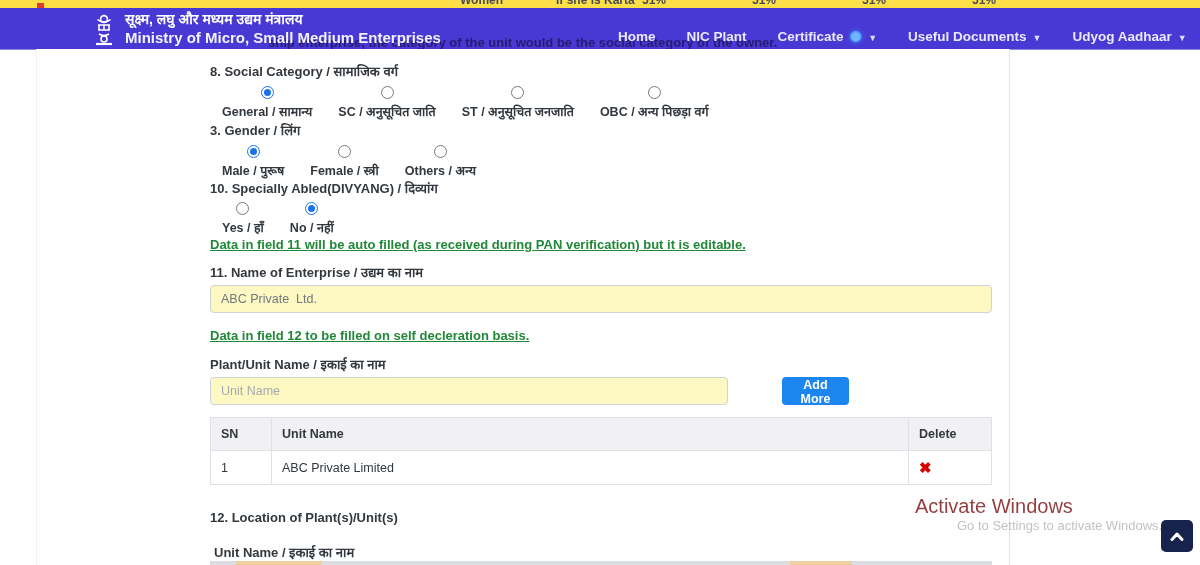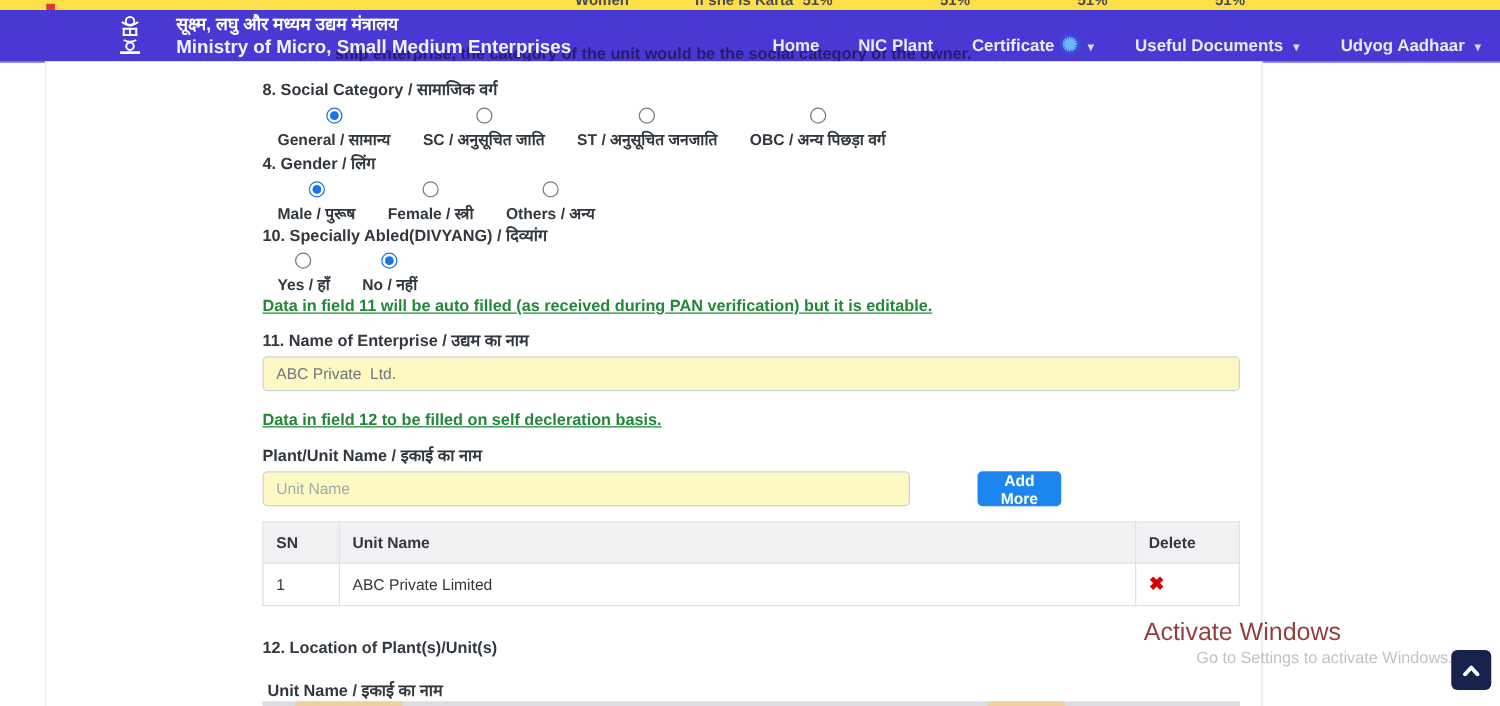--- a/index.html
+++ b/index.html
@@ -19,21 +19,21 @@
   
   .navbar{
     position:absolute;left:0;top:8px;width:1200px;height:41px;
     background:#4839d4;border-bottom:1px solid #8d84e6;
   }
   .ghost-note{
     position:absolute;left:268px;top:27px;width:700px;
     font-size:13px;font-weight:bold;color:rgba(30,18,80,0.75);
     white-space:nowrap;pointer-events:none;
   }
-  .brand{position:absolute;left:92px;top:3px;display:flex;align-items:flex-start;gap:25px;}
+  .brand{position:absolute;left:92px;top:3px;display:flex;align-items:flex-end;gap:9px;}
   .emblem{width:24px;height:34px;flex:0 0 auto;}
   .brand-text{display:flex;flex-direction:column;line-height:1.25;}
   .brand-hi{color:#ffffff;font-size:14px;font-weight:bold;}
   .brand-en{color:#f2f2ff;font-size:15px;font-weight:bold;}
   .nav-items{
     position:absolute;left:618px;top:0;height:41px;display:flex;align-items:center;gap:31px;
   }
   .nav-item{
     display:flex;align-items:center;gap:6px;color:#e9e9fb;font-size:13.5px;font-weight:bold;
     text-decoration:none;cursor:pointer;white-space:nowrap;margin-top:16px;
@@ -175,21 +175,21 @@
   <label class="radio-opt">
     <span class="radio"></span>
     <span class="opt-label">ST / अनुसूचित जनजाति</span>
   </label>
   <label class="radio-opt">
     <span class="radio"></span>
     <span class="opt-label">OBC / अन्य पिछड़ा वर्ग</span>
   </label>
 </div>
 
-<div class="flabel" style="left:210px;top:121px">4. Gender / लिंग</div>
+<div class="flabel" style="left:210px;top:121px">3. Gender / लिंग</div>
 <div class="radio-row" style="left:222px;top:145px">
   <label class="radio-opt">
     <span class="radio checked"></span>
     <span class="opt-label">Male / पुरूष</span>
   </label>
   <label class="radio-opt">
     <span class="radio"></span>
     <span class="opt-label">Female / स्त्री</span>
   </label>
   <label class="radio-opt">

